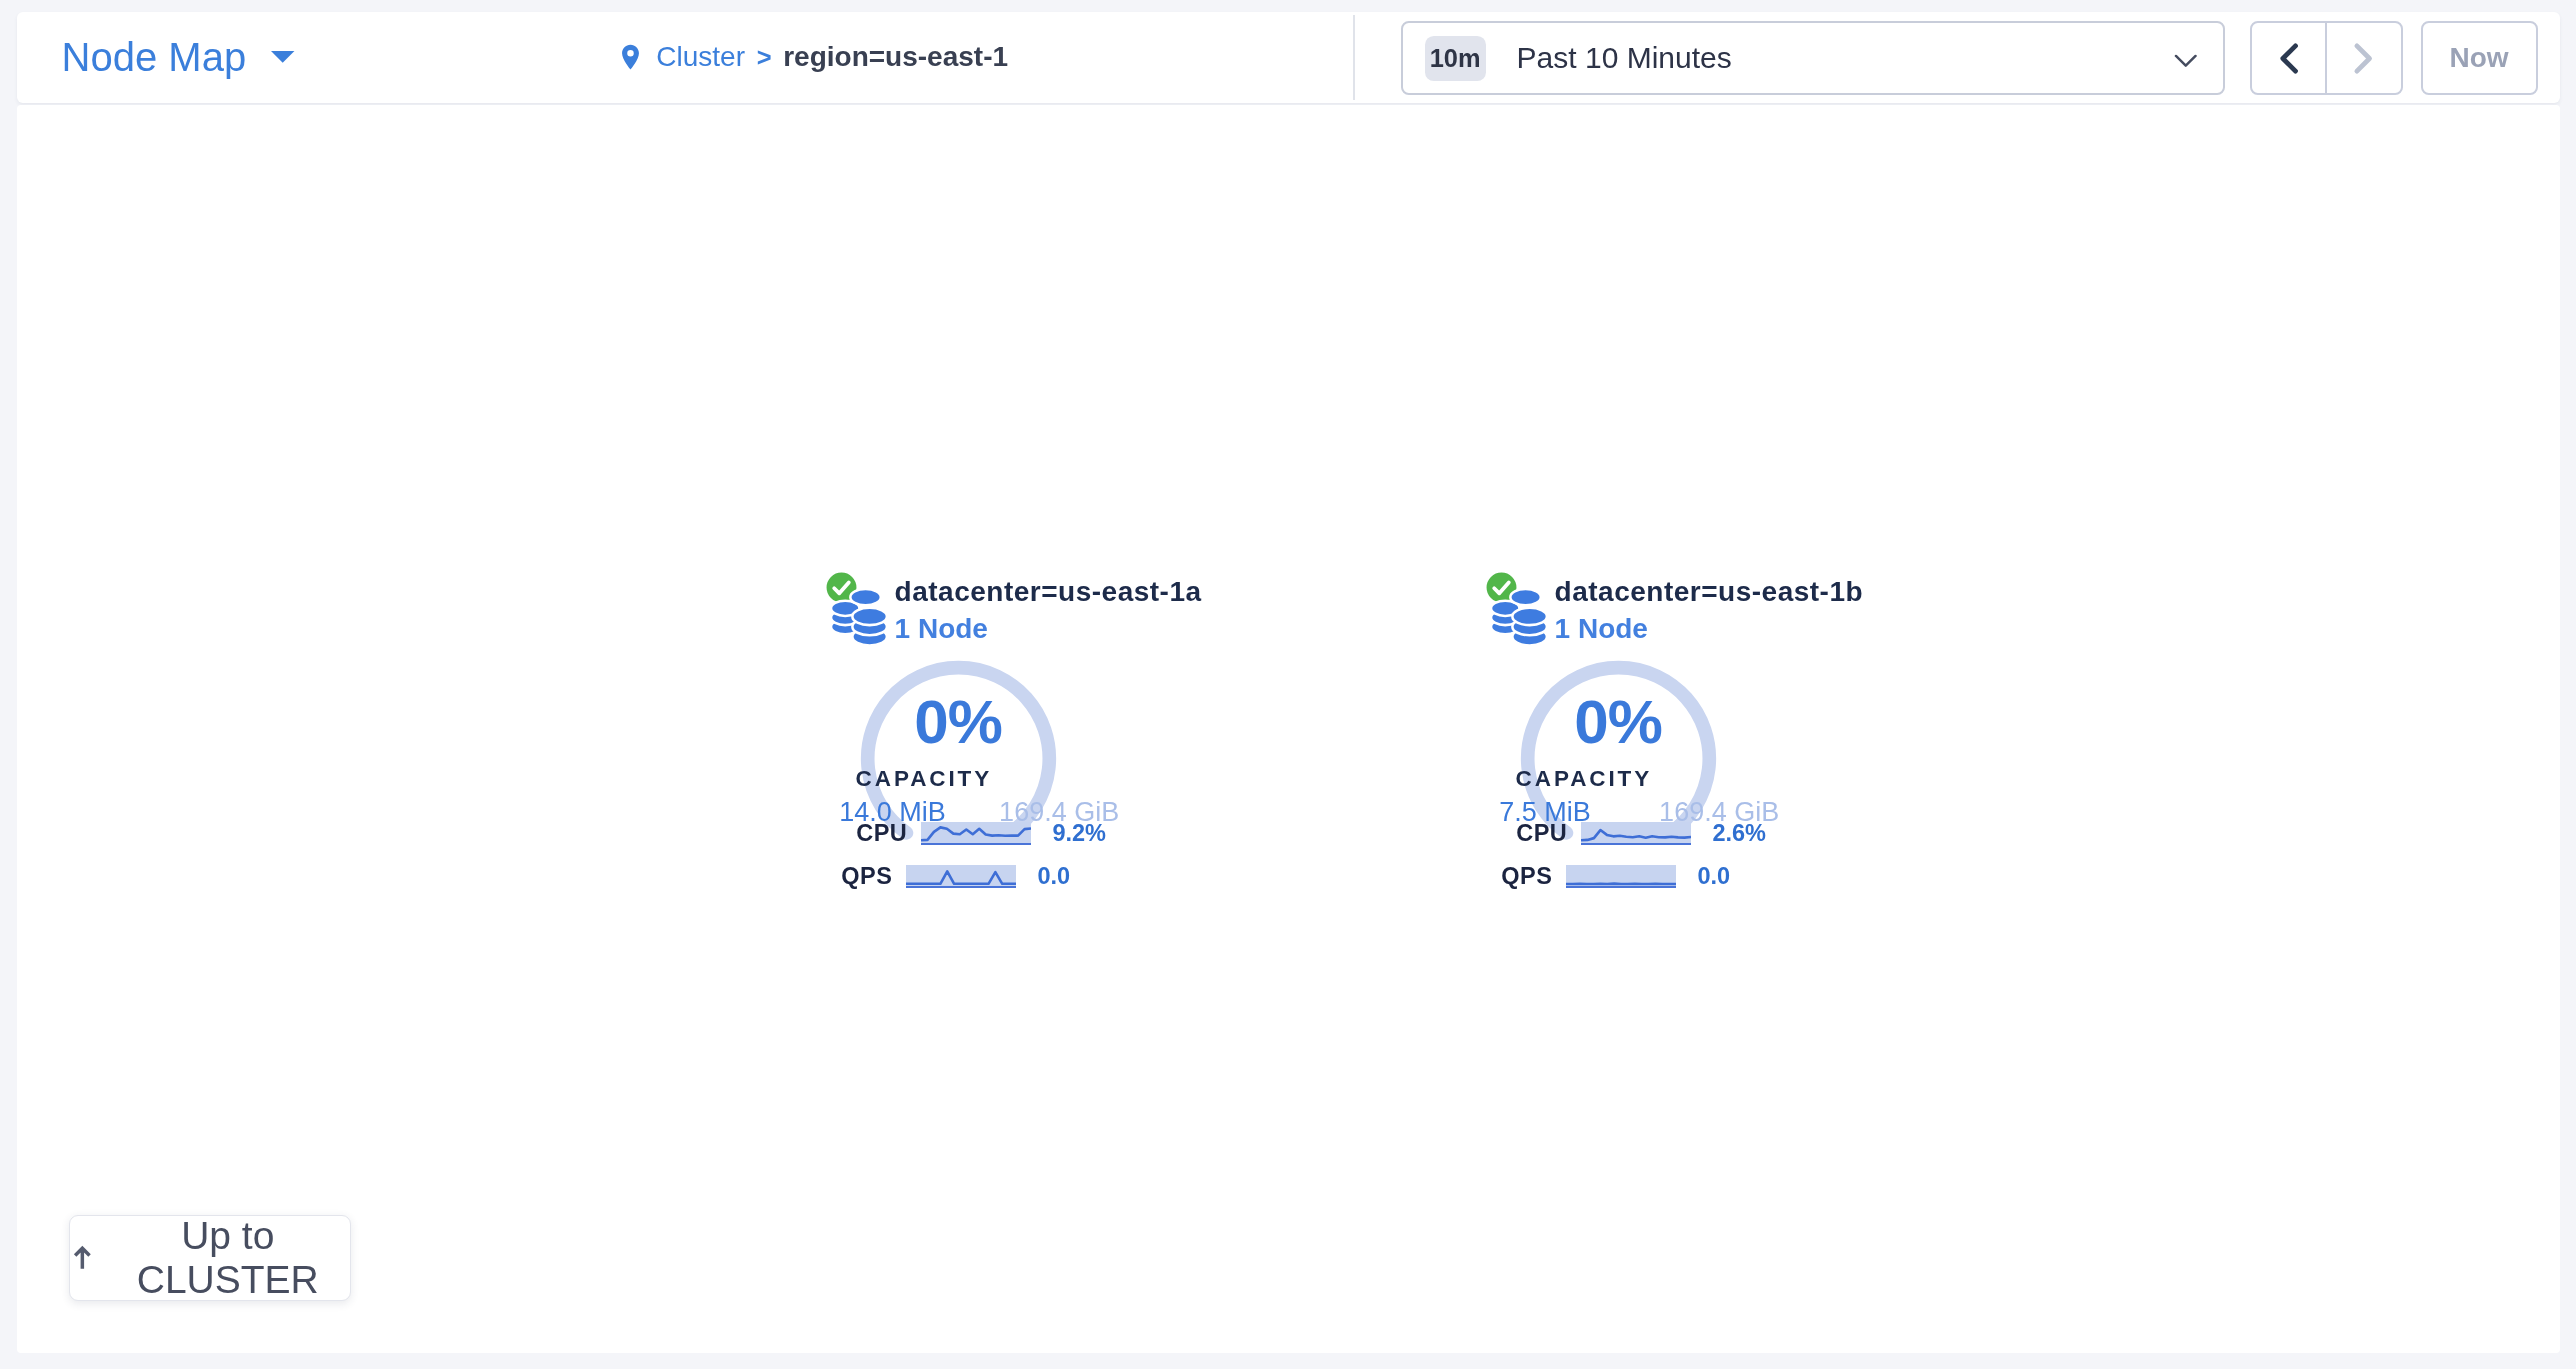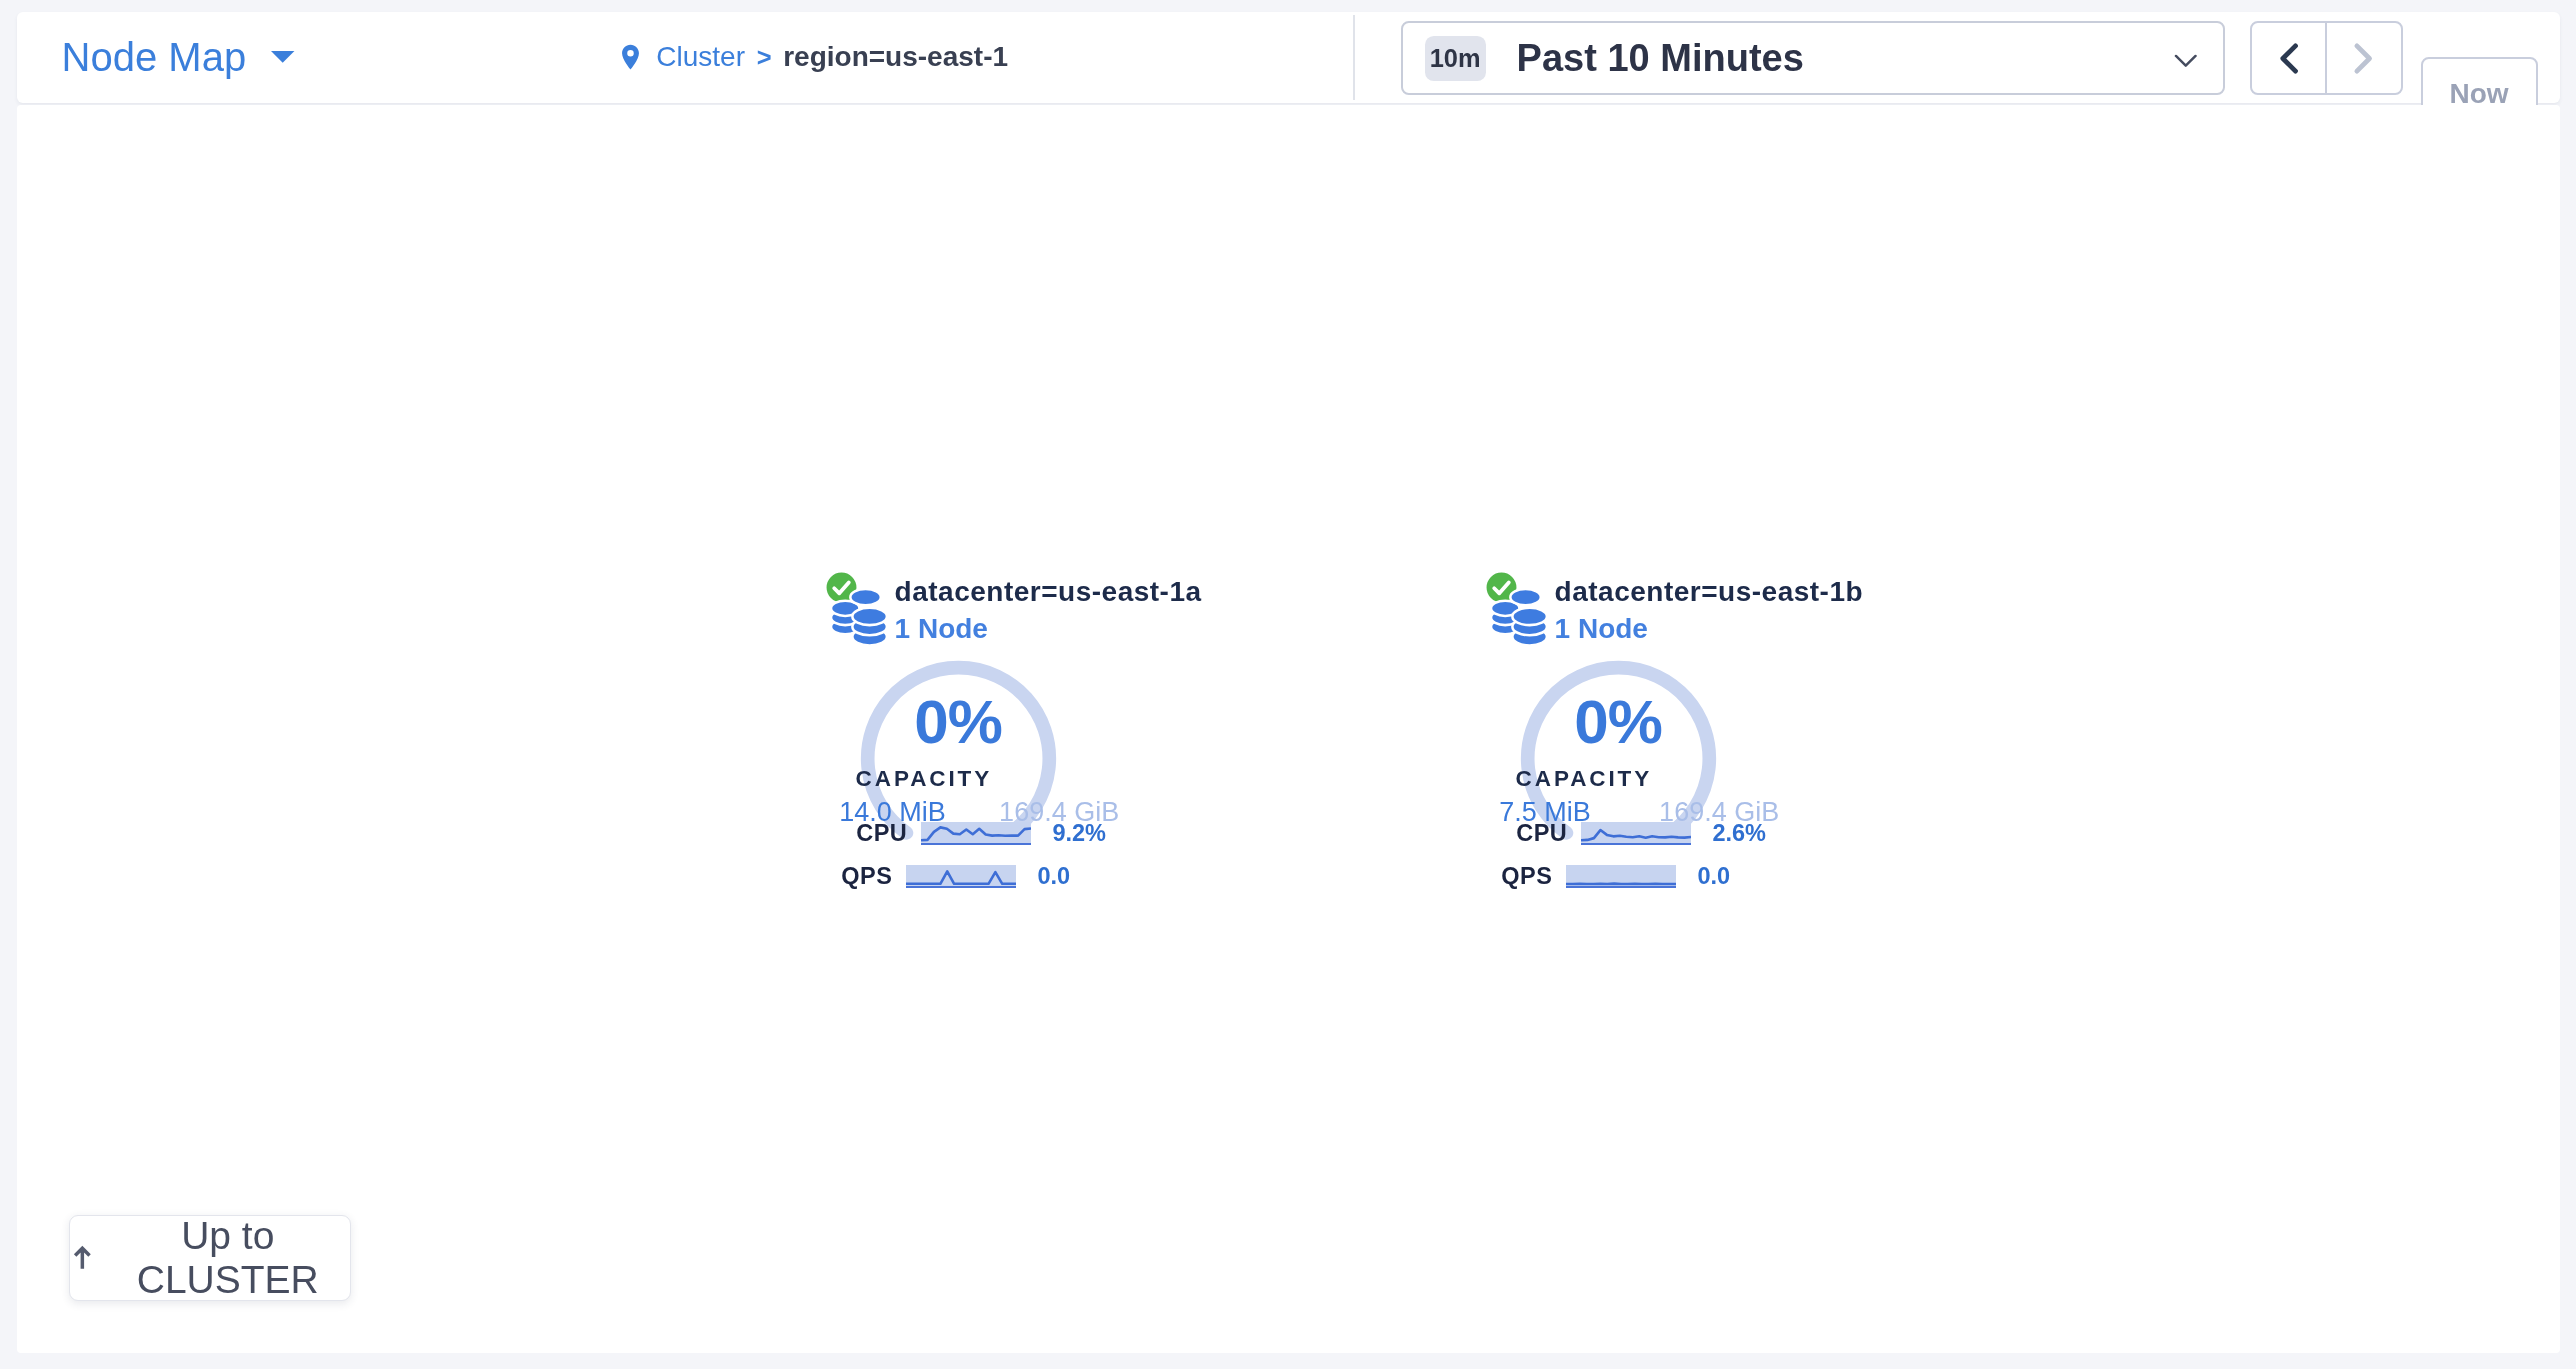--- a/index.html
+++ b/index.html
@@ -29,33 +29,33 @@
   .time-dropdown {
     position:absolute; left:1384px; top:9.8px; width:824px; height:74px;
     border:2px solid #c8cdda; border-radius:7.8px; background:#fff;
     display:flex; align-items:center; padding-left:22px; cursor:pointer;
   }
   .time-badge {
     width:61px; height:45px; border-radius:8.8px; background:#e1e4ed;
     display:flex; align-items:center; justify-content:center;
     font-size:25.4px; font-weight:700; color:#2e3446; margin-right:31px;
   }
-  .time-label { font-size:38px; font-weight:700; color:#2d3347; }
+  .time-label { font-size:30px; font-weight:400; color:#2d3347; }
   .time-chevron { position:absolute; right:25.4px; top:31px; }
 
   .nav-group {
     position:absolute; left:2233px; top:9.8px; width:153px; height:74px;
     border:2px solid #c9cedd; border-radius:7.8px; background:#fff; display:flex;
   }
   .nav-btn { flex:1; display:flex; align-items:center; justify-content:center; background:none; border:none; cursor:pointer; }
   .nav-btn + .nav-btn { border-left:2px solid #c9cedd; }
   .now-button {
     position:absolute; left:2404px; top:9.8px; width:117px; height:74px;
     border:2px solid #c9cedd; border-radius:7.8px; background:#fff;
-    font-family:inherit; font-size:28px; font-weight:600; color:#9aa2b6; cursor:pointer;margin-top:36px;
+    font-family:inherit; font-size:28px; font-weight:600; color:#9aa2b6; cursor:pointer;
   }
 
   
   .canvas {
     position:absolute; left:16.6px; top:105px; width:2543px; height:1248px;
     background:#ffffff; border-radius:3.9px;
   }
 
   
   .dc-card { position:absolute; width:352px; height:337px; cursor:pointer; }

